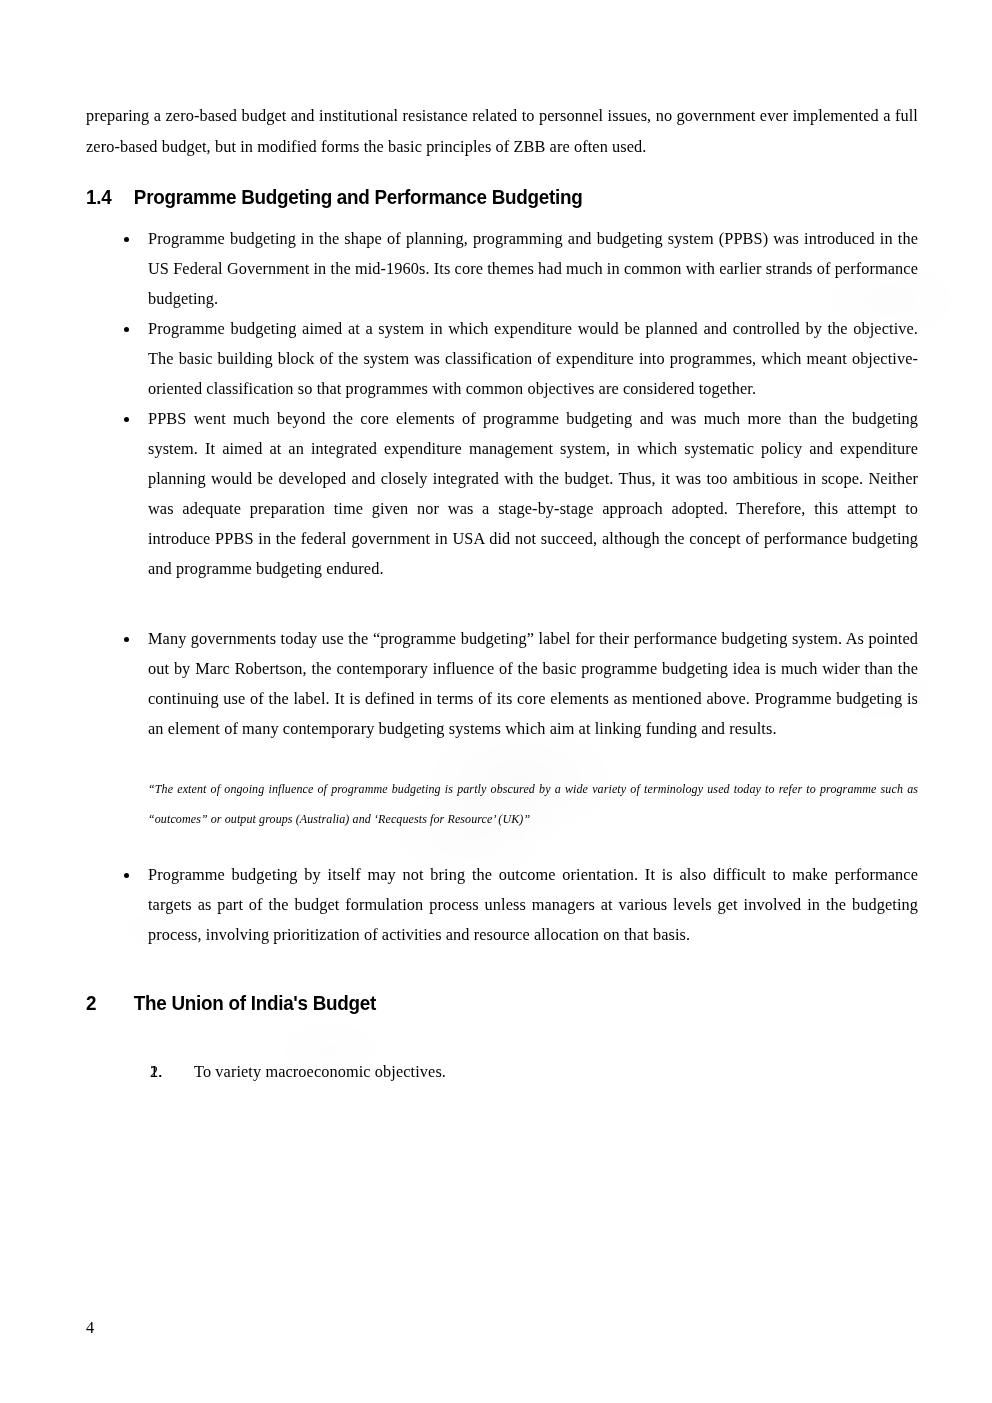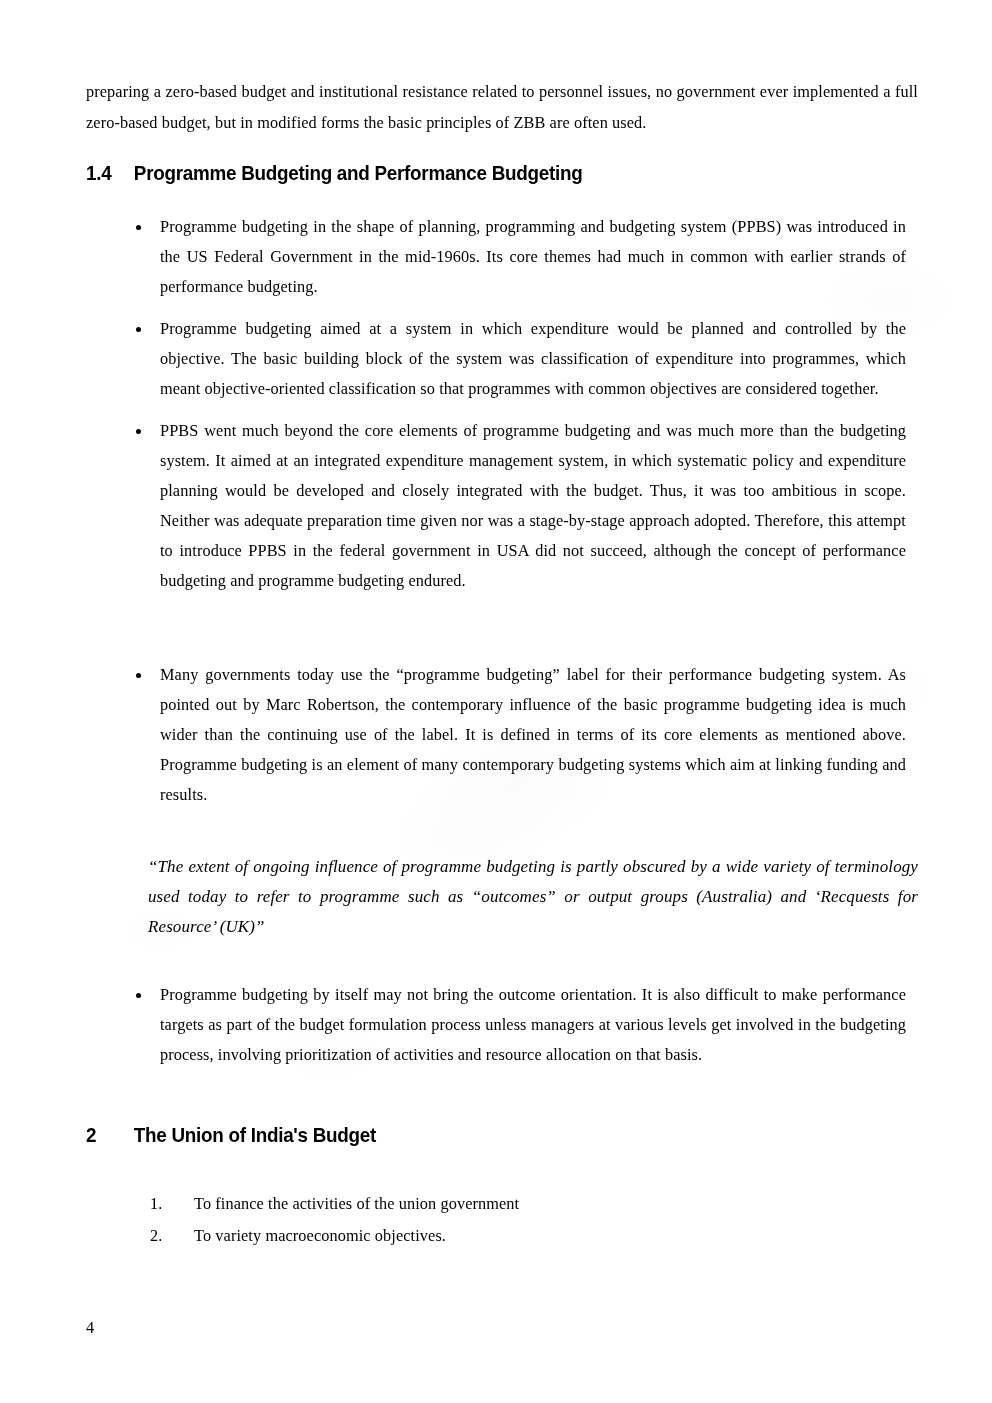--- a/index.html
+++ b/index.html
@@ -34,21 +34,21 @@
       radial-gradient(ellipse 150px 90px at 520px 780px, rgba(0,0,0,0.030), rgba(0,0,0,0) 72%),
       radial-gradient(ellipse 130px 80px at 470px 835px, rgba(0,0,0,0.022), rgba(0,0,0,0) 72%),
       radial-gradient(ellipse 120px 70px at 890px 300px, rgba(0,0,0,0.018), rgba(0,0,0,0) 72%),
       radial-gradient(ellipse 110px 60px at 880px 690px, rgba(0,0,0,0.015), rgba(0,0,0,0) 72%),
       radial-gradient(ellipse 100px 60px at 330px 1050px, rgba(0,0,0,0.014), rgba(0,0,0,0) 72%),
       radial-gradient(ellipse 90px 50px at 160px 930px, rgba(0,0,0,0.013), rgba(0,0,0,0) 72%);
   }
   .content {
     position: absolute;
     left: 86px;
-    top: 76px;
+    top: 100px;
     width: 832px;
   }
 
   p.body-para {
     margin: 0;
     font-size: 16.3px;
     line-height: 31px;
     text-align: justify;
     text-justify: inter-word;
     letter-spacing: 0.1px;
@@ -71,21 +71,21 @@
     min-width: 52px;
   }
 
   ul.bullets {
     margin: 0;
     padding: 0;
     list-style: none;
   }
   ul.bullets > li {
     position: relative;
-    margin: 12px;
+    margin: 0;
     padding-left: 62px;
     font-size: 16.3px;
     line-height: 30px;
     text-align: justify;
     text-justify: inter-word;
     letter-spacing: 0.1px;
   }
   ul.bullets > li::before {
     content: "";
     position: absolute;
@@ -94,21 +94,21 @@
     width: 5px;
     height: 5px;
     background: #000;
     border-radius: 50%;
   }
 
   blockquote.quote {
     margin: 0;
     padding: 0 0 0 62px;
     font-style: italic;
-    font-size: 17px;
+    font-size: 12px;
     line-height: 30px;
     text-align: justify;
     text-justify: inter-word;
     letter-spacing: 0.1px;
   }
 
   ol.numbered {
     margin: 0;
     padding: 0;
     list-style: none;
@@ -194,21 +194,20 @@
     </h2>
 
     <div class="sp-22"></div>
 
 
     <div class="sp-18"></div>
 
     <ol class="numbered">
       <li>
         <span class="marker">1.</span>
-        <span>To finance the activities of the union government</span>
       </li>
       <li>
         <span class="marker">2.</span>
         <span>To variety macroeconomic objectives.</span>
       </li>
     </ol>
 
   </div>
 
   <div class="page-number">4</div>

